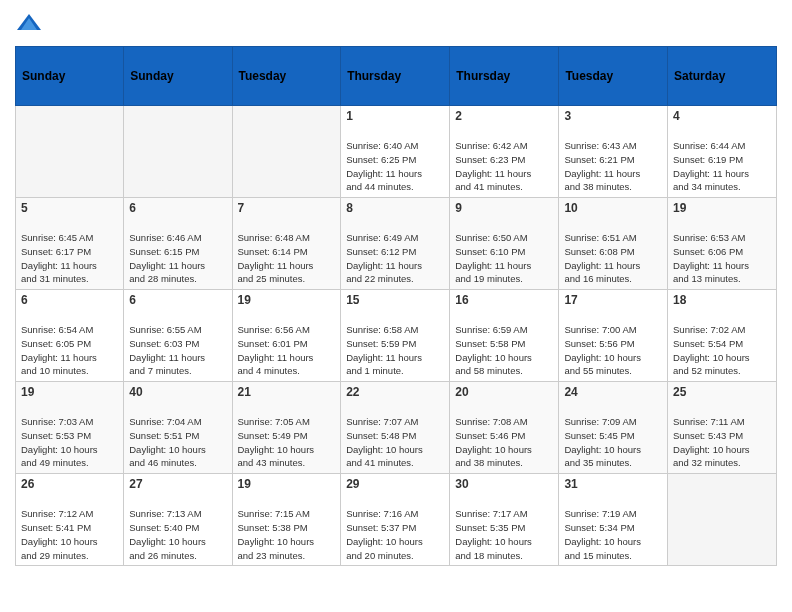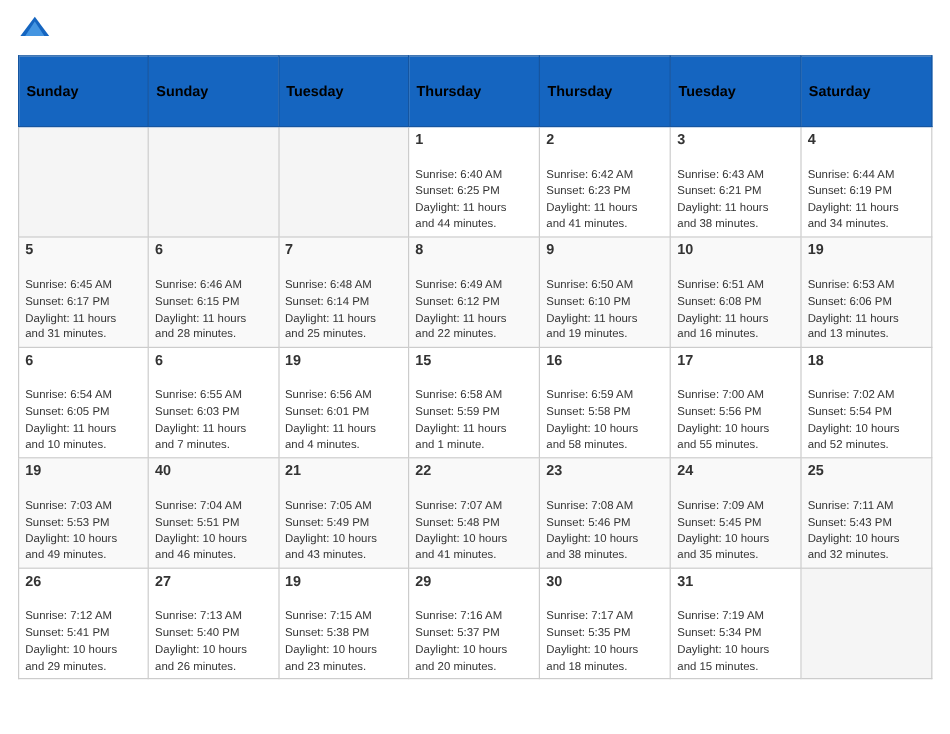--- a/index.html
+++ b/index.html
@@ -227,21 +227,21 @@
           </td>
           <td>
             <span class="day-num">21</span>
             <div class="day-info">Sunrise: 7:05 AM<br>Sunset: 5:49 PM<br>Daylight: 10 hours<br>and 43 minutes.</div>
           </td>
           <td>
             <span class="day-num">22</span>
             <div class="day-info">Sunrise: 7:07 AM<br>Sunset: 5:48 PM<br>Daylight: 10 hours<br>and 41 minutes.</div>
           </td>
           <td>
-            <span class="day-num">23</span>
+            <span class="day-num">20</span>
             <div class="day-info">Sunrise: 7:08 AM<br>Sunset: 5:46 PM<br>Daylight: 10 hours<br>and 38 minutes.</div>
           </td>
           <td>
             <span class="day-num">24</span>
             <div class="day-info">Sunrise: 7:09 AM<br>Sunset: 5:45 PM<br>Daylight: 10 hours<br>and 35 minutes.</div>
           </td>
           <td>
             <span class="day-num">25</span>
             <div class="day-info">Sunrise: 7:11 AM<br>Sunset: 5:43 PM<br>Daylight: 10 hours<br>and 32 minutes.</div>
           </td>

